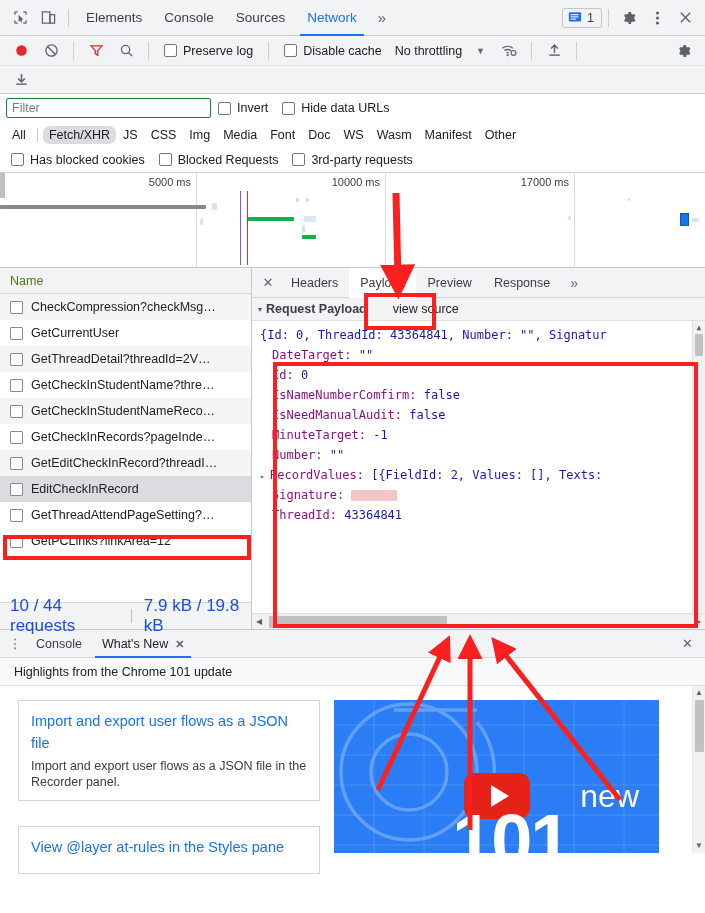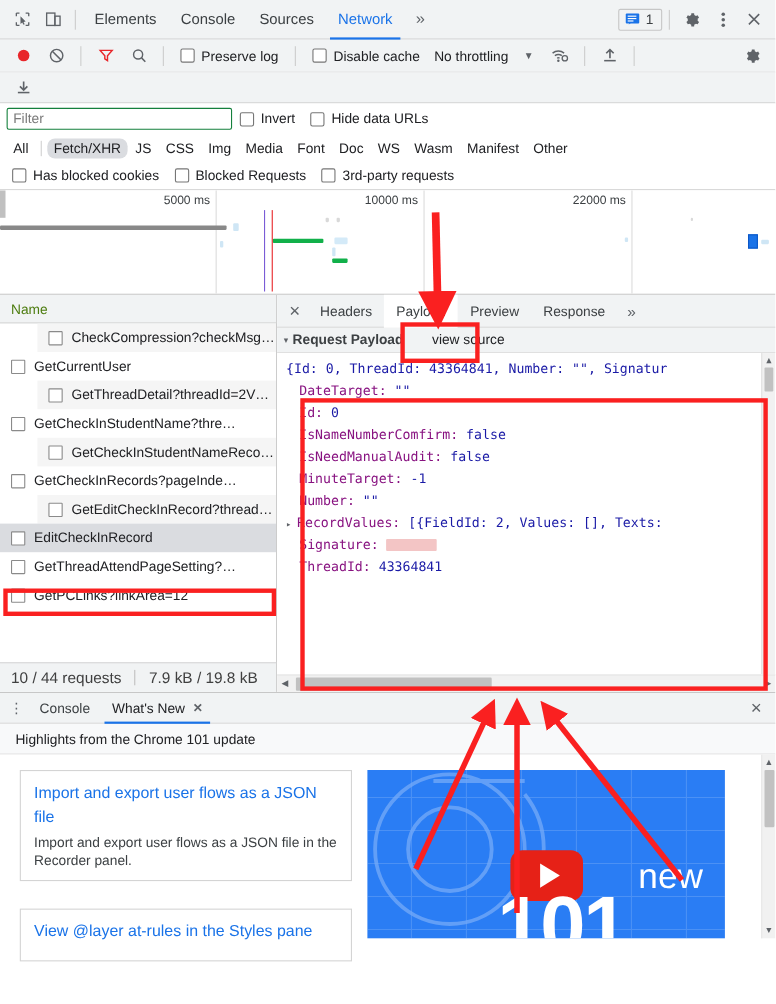--- a/index.html
+++ b/index.html
@@ -142,31 +142,31 @@
     height: 26px; line-height: 26px;
     background: #f1f3f4; border-bottom: 1px solid #d6d6d6;
     padding-left: 10px; font-size: 12.5px; color: #4d7c0f;
   }
   .req-list { flex: 1 1 auto; overflow: hidden; }
   .req-row {
     height: 26px; display: flex; align-items: center;
     gap: 8px; padding-left: 10px; font-size: 12.5px; color: #202124;
     white-space: nowrap; overflow: hidden;
   }
-  .req-row.odd { background: #f5f5f5; margin-left: 34px; }
+  .req-row.odd { background: #f5f5f5; }
   .req-row.sel { background: #dadce0; }
   .req-cb {
     width: 13px; height: 13px; border: 1px solid #8a8a8a;
     background: #fff; flex: 0 0 auto; border-radius: 1px;
   }
   .req-name { overflow: hidden; text-overflow: ellipsis; }
   .req-foot {
     height: 27px; display: flex; align-items: center;
     background: #f1f3f4; border-top: 1px solid #d6d6d6;
-    font-size: 14px; color: #404040; padding-left: 10px;
+    font-size: 17px; color: #1d4ed8; padding-left: 10px;
   }
   .foot-sep { width: 1px; height: 14px; background: #c0c0c0; margin: 0 12px; }
 
   
   .detail-pane { flex: 1 1 auto; display: flex; flex-direction: column; background: #fff; min-width: 0; }
   .detail-tabs {
     height: 30px; display: flex; align-items: center;
     background: #f1f3f4; border-bottom: 1px solid #d6d6d6;
     padding-left: 4px;
   }
@@ -462,21 +462,21 @@
     </div>
   </div>
 
   <div class="overview">
     <div class="ov-left-grip"></div>
     <div class="ov-div" style="left:196px"></div>
     <div class="ov-div" style="left:385px"></div>
     <div class="ov-div" style="left:574px"></div>
     <div class="ov-lbl" style="left:196px">5000 ms</div>
     <div class="ov-lbl" style="left:385px">10000 ms</div>
-    <div class="ov-lbl" style="left:574px">22000 ms</div>
+    <div class="ov-lbl" style="left:574px">17000 ms</div>
 
     <div class="ov-bar" style="left:0;top:32px;width:206px;background:#888"></div>
     <div class="ov-bar" style="left:212px;top:30px;width:5px;height:7px;background:#cfe6f5"></div>
     <div class="ov-bar" style="left:200px;top:46px;width:3px;height:6px;background:#cfe6f5"></div>
     <div class="ov-bar" style="left:248px;top:44px;width:46px;height:4px;background:#11b04a"></div>
     <div class="ov-bar" style="left:304px;top:43px;width:12px;height:6px;background:#d4eaf8"></div>
     <div class="ov-bar" style="left:302px;top:52px;width:3px;height:8px;background:#cfe6f5"></div>
     <div class="ov-bar" style="left:302px;top:62px;width:14px;height:4px;background:#11b04a"></div>
     <div class="ov-bar" style="left:296px;top:25px;width:3px;height:4px;background:#d9d9d9"></div>
     <div class="ov-bar" style="left:306px;top:25px;width:3px;height:4px;background:#d9d9d9"></div>

